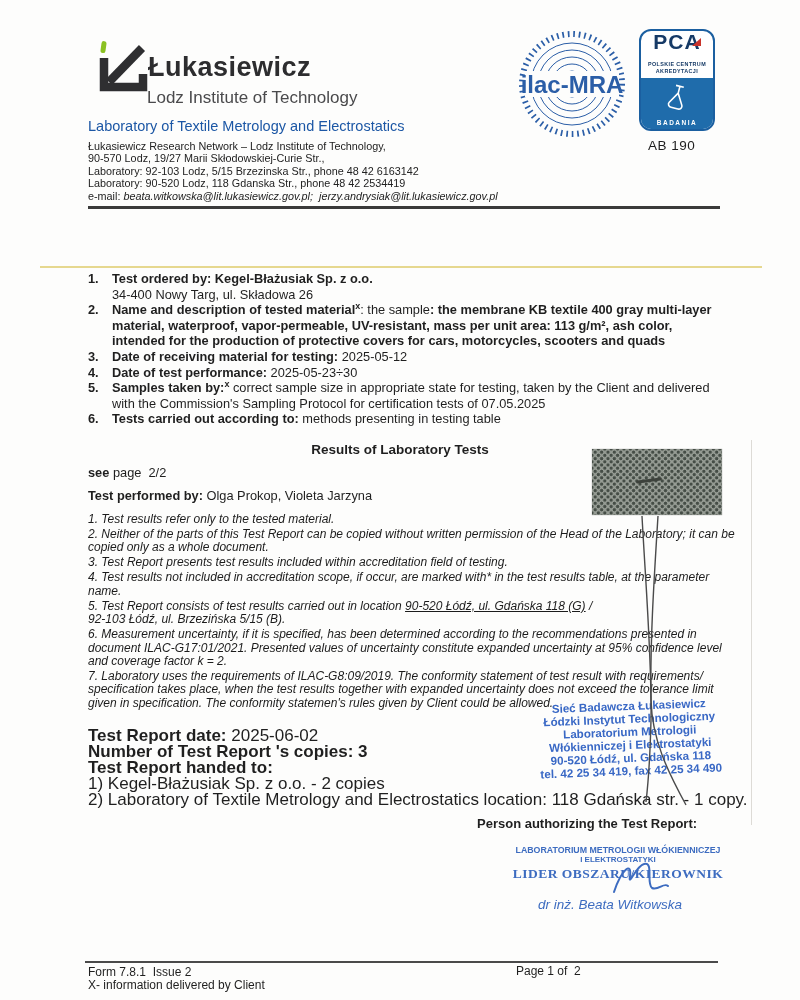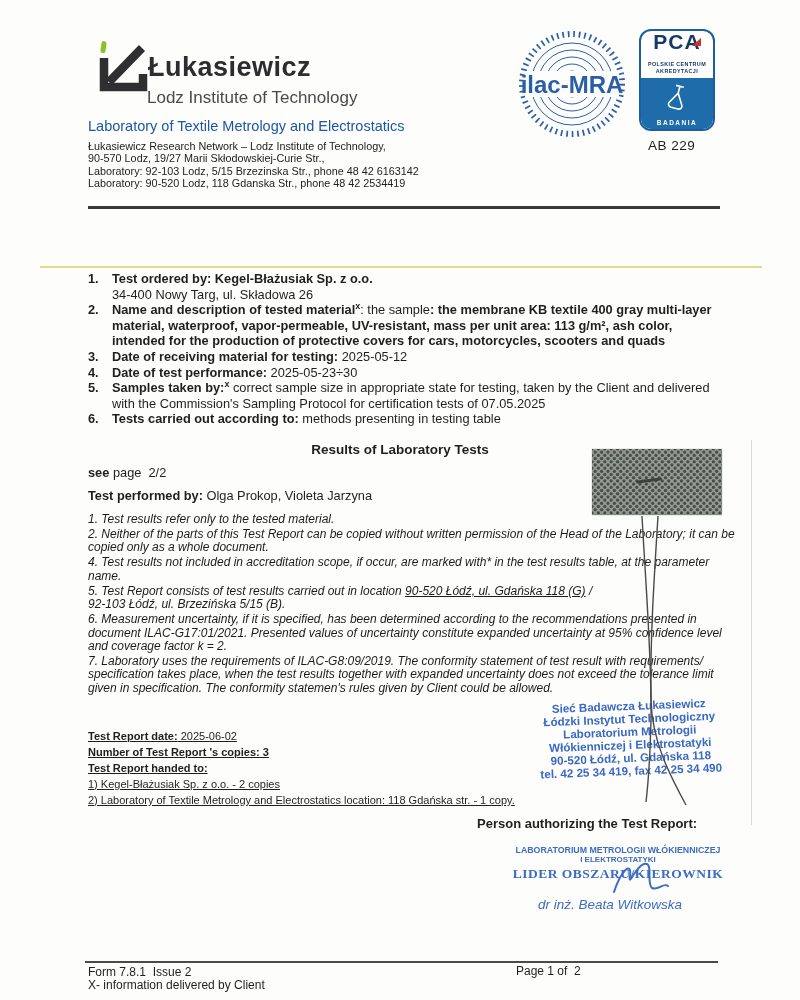--- a/index.html
+++ b/index.html
@@ -71,21 +71,21 @@
   .notes { left:88px; top:513px; width:648px; font-size:12px; line-height:13.4px; font-style:italic; color:#1c1c1c; }
   .note { margin-bottom:1.6px; }
   .u { text-decoration:underline; }
 
   
   .stamp1 {
     left:524px; top:699px; width:212px; z-index:4;
     color:#3968c5; font-weight:bold; font-size:11.6px; line-height:13px;
     text-align:center; transform:rotate(-2.2deg);
   }
-  .report-info { left:88px; top:728px; font-size:11px; line-height:16px;text-decoration:underline; }
+  .report-info { left:88px; top:728px; font-size:17px; line-height:16px; }
   .authorizing-label { left:477px; top:816px; font-size:13px; font-weight:bold; }
   .stamp2 { left:498px; top:845px; width:240px; text-align:center; color:#3d6cc0; z-index:4; }
   .stamp2 .l1 { font-size:8.8px; font-weight:bold; line-height:10px; }
   .stamp2 .l2 { font-size:8px; font-weight:bold; line-height:9px; }
   .stamp2 .l3 { font-family:"Liberation Serif","DejaVu Serif",serif; font-size:13.5px; font-weight:bold; letter-spacing:0.5px; margin-top:2px; }
   .signature-svg { left:608px; top:858px; width:70px; height:42px; z-index:5; }
   .signer { left:538px; top:897px; font-family:Liberation Sans, sans-serif; font-style:italic; font-size:13.5px; color:#3d6cc0; z-index:4; }
 
   
   .footer-rule { left:85px; top:961px; width:633px; height:1.5px; background:#4a4a4a; }
@@ -106,20 +106,21 @@
   <div class="abs brand">Łukasiewicz</div>
   <div class="abs institute">Lodz Institute of Technology</div>
   <div class="abs lab-title">Laboratory of Textile Metrology and Electrostatics</div>
 
   <div class="abs address">
     <div>Łukasiewicz Research Network – Lodz Institute of Technology,</div>
     <div>90-570 Lodz, 19/27 Marii Skłodowskiej-Curie Str.,</div>
     <div>Laboratory: 92-103 Lodz, 5/15 Brzezinska Str., phone 48 42 6163142</div>
     <div>Laboratory: 90-520 Lodz, 118 Gdanska Str., phone 48 42 2534419</div>
   </div>
+  <div class="abs email-line keepws"><span>e-mail: </span><span class="em">beata.witkowska@lit.lukasiewicz.gov.pl;  jerzy.andrysiak@lit.lukasiewicz.gov.pl</span></div>
   <div class="abs top-rule"></div>
 
   <svg class="abs ilac-seal" viewBox="0 0 110 110" aria-hidden="true">
     <circle cx="55" cy="55" r="50" fill="none" stroke="#2b5ea7" stroke-width="6" stroke-dasharray="1.7 3.8"></circle>
     <circle cx="55" cy="55" r="41" fill="none" stroke="#2b5ea7" stroke-width="1"></circle>
     <circle cx="55" cy="55" r="34" fill="none" stroke="#2b5ea7" stroke-width="1"></circle>
     <circle cx="55" cy="55" r="27" fill="none" stroke="#2b5ea7" stroke-width="1"></circle>
     <circle cx="55" cy="55" r="20" fill="none" stroke="#2b5ea7" stroke-width="1"></circle>
     <circle cx="55" cy="55" r="13" fill="none" stroke="#2b5ea7" stroke-width="1"></circle>
     <rect x="8" y="42" width="94" height="26" fill="#fdfdfc"></rect>
@@ -135,21 +136,21 @@
       <div>POLSKIE CENTRUM</div>
       <div>AKREDYTACJI</div>
     </div>
     <div class="pca-bottom">
       <svg width="26" height="30" viewBox="0 0 26 30" aria-hidden="true">
         <path d="M9,3 h8 M13,3 v7 l6.5,11 c1.2,2.2 -0.6,4.5 -3,4.5 h-7 c-2.4,0 -4.2,-2.3 -3,-4.5 l6.5,-11" stroke="#ffffff" stroke-width="1.6" fill="none" transform="rotate(14 13 15)"></path>
       </svg>
       <div class="pca-badge-word">BADANIA</div>
     </div>
   </div>
-  <div class="abs ab-no">AB 229</div>
+  <div class="abs ab-no">AB 190</div>
 
   <div class="abs yellow-rule"></div>
 
   <div class="abs items">
     <div class="item">
       <span class="num">1.</span>
       <span><span class="b">Test ordered by: Kegel-Błażusiak Sp. z o.o.</span><br>
       <span class="indent2">34-400 Nowy Targ, ul. Składowa 26</span></span>
     </div>
     <div class="item">
@@ -183,20 +184,21 @@
   </div>
   <svg class="abs threads" viewBox="0 0 240 380" aria-hidden="true">
     <path d="M82,76 C86,150 92,220 91,280 C90,320 88,345 86,362" stroke="#4a4a4a" stroke-width="1.4" fill="none"></path>
     <path d="M98,76 C94,140 90,200 91,260 C92,300 108,332 126,365" stroke="#4a4a4a" stroke-width="1.4" fill="none"></path>
   </svg>
   <div class="abs scan-edge"></div>
 
   <div class="abs notes">
     <div class="note">1.  Test results refer only to the tested material.</div>
     <div class="note">2.  Neither of the parts of this Test Report can be copied without written permission of the Head of the Laboratory; it can be copied only as a whole document.</div>
+    <div class="note">3.  Test Report presents test results included within accreditation  field of testing.</div>
     <div class="note">4.  Test results not included in accreditation scope, if occur, are marked with* in the test results table, at the parameter name.</div>
     <div class="note"><span>5.  Test Report consists of test results carried out in location </span><span class="u">90-520 Łódź, ul. Gdańska 118 (G)</span><span> /</span><br><span>92-103 Łódź, ul. Brzezińska 5/15 (B).</span></div>
     <div class="note">6.  Measurement uncertainty, if it is specified, has been determined according to the recommendations presented in document ILAC-G17:01/2021. Presented values of uncertainty constitute expanded uncertainty at 95% confidence level  and coverage factor k = 2.</div>
     <div class="note">7.  Laboratory uses the requirements of ILAC-G8:09/2019. The conformity statement of test result with requirements/ specification takes place, when the test results together with expanded uncertainty does not exceed the tolerance limit given in specification. The conformity statemen's rules given by Client could be allowed.</div>
   </div>
 
   <div class="abs stamp1">
     <div>Sieć Badawcza Łukasiewicz</div>
     <div>Łódzki Instytut Technologiczny</div>
     <div>Laboratorium Metrologii</div>

